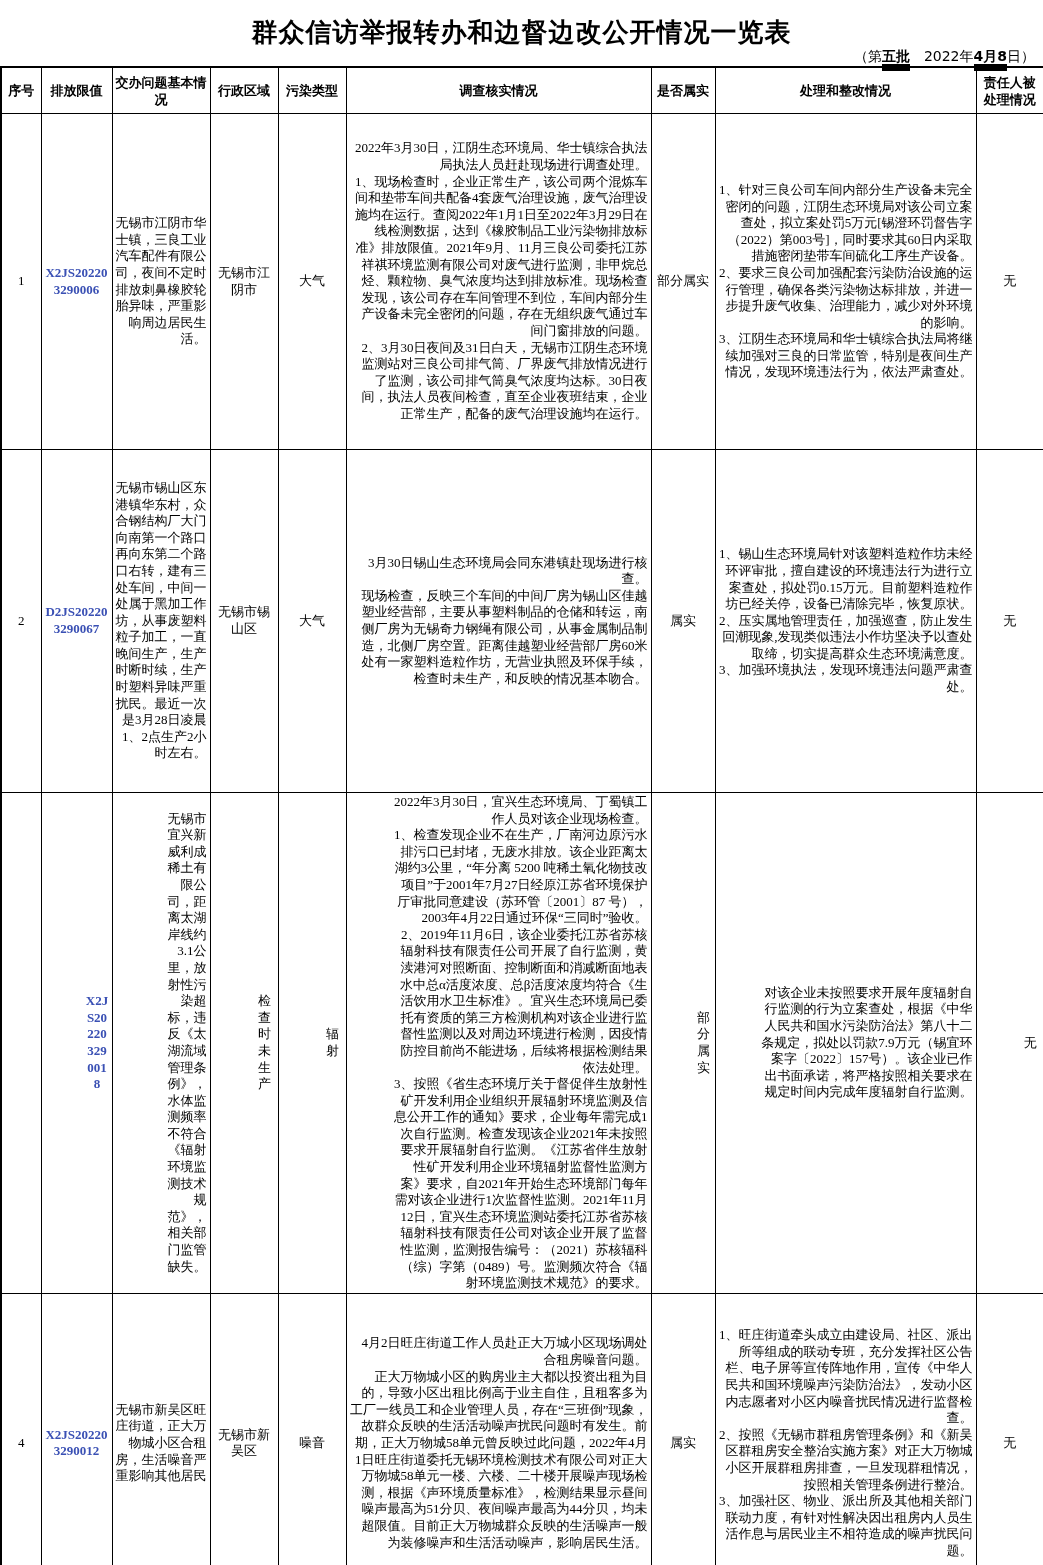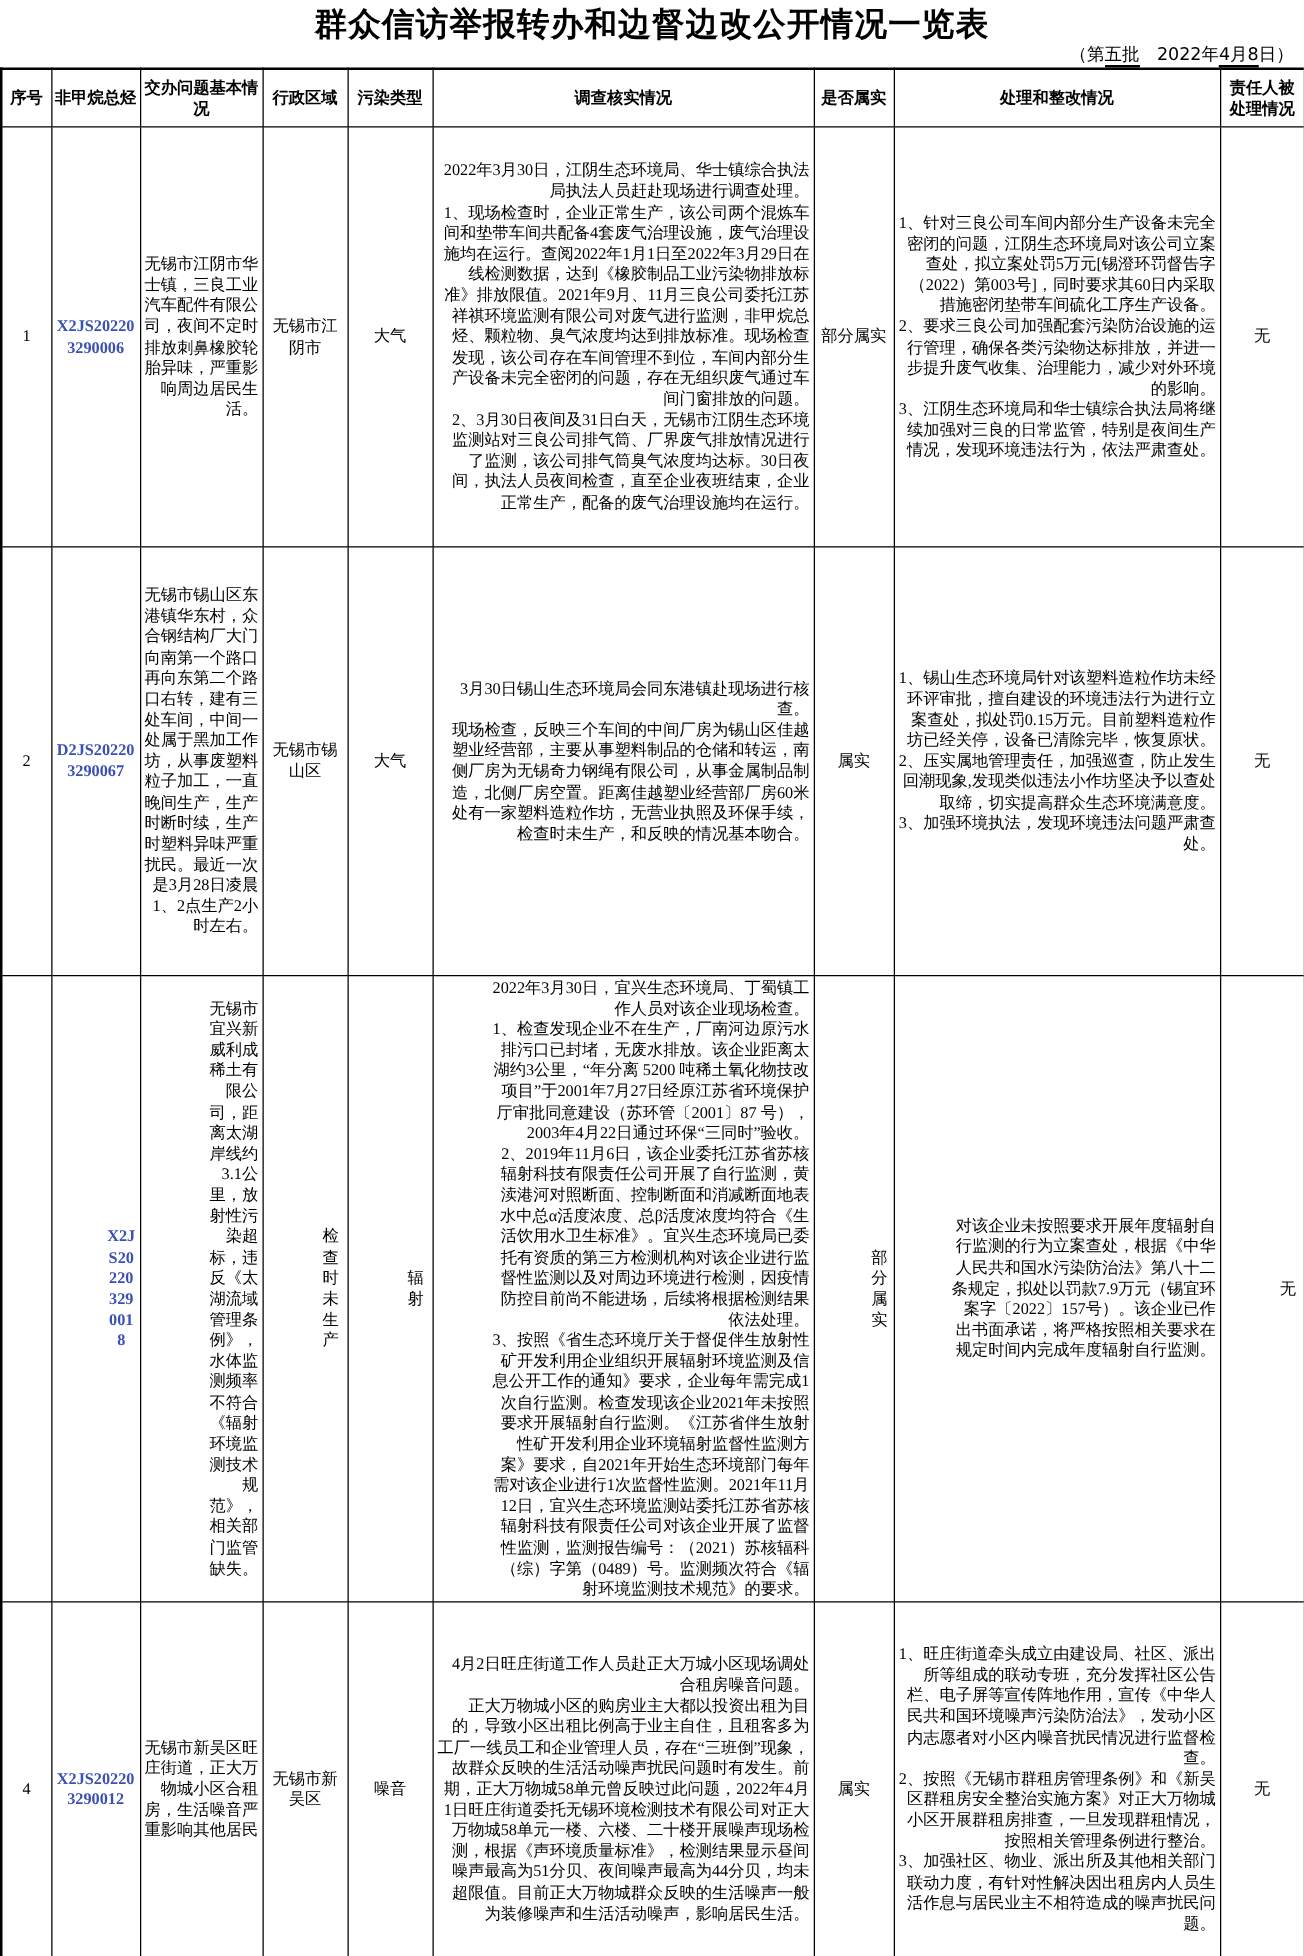--- a/index.html
+++ b/index.html
@@ -14,33 +14,34 @@
   }
   .page {
     width: 1043px;
   }
   .doc-title {
     font-family: "DejaVu Sans", "Liberation Sans", sans-serif;
     font-weight: bold;
     font-size: 26px;
     line-height: 32px;
     text-align: center;
-    margin: 4px 0 0 0;
+    margin: 16px 0 0 0;
     letter-spacing: 1px;
   }
   .doc-subtitle {
     font-family: "DejaVu Sans", "Liberation Sans", sans-serif;
     font-size: 14px;
     line-height: 16px;
     text-align: right;
     padding-right: 8px;
     margin-bottom: 2px;
   }
   .doc-subtitle .u {
-    border-bottom: 2px solid #000000;
+    border-bottom: 7px solid #000000;
+    font-weight: bold;
   }
   table.report {
     border-collapse: collapse;
     table-layout: fixed;
     width: 1043px;
     border: 2px solid #000;
   }
   table.report th, table.report td {
     border: 1px solid #000;
     overflow: hidden;
@@ -100,21 +101,21 @@
       <col class="col-region">
       <col class="col-ptype">
       <col class="col-invest">
       <col class="col-verified">
       <col class="col-handle">
       <col class="col-resp">
     </colgroup>
     <thead>
       <tr>
         <th>序号</th>
-        <th>非甲烷总烃</th>
+        <th>排放限值</th>
         <th>交办问题基本情况</th>
         <th>行政区域</th>
         <th>污染类型</th>
         <th>调查核实情况</th>
         <th>是否属实</th>
         <th>处理和整改情况</th>
         <th>责任人被处理情况</th>
       </tr>
     </thead>
     <tbody>

